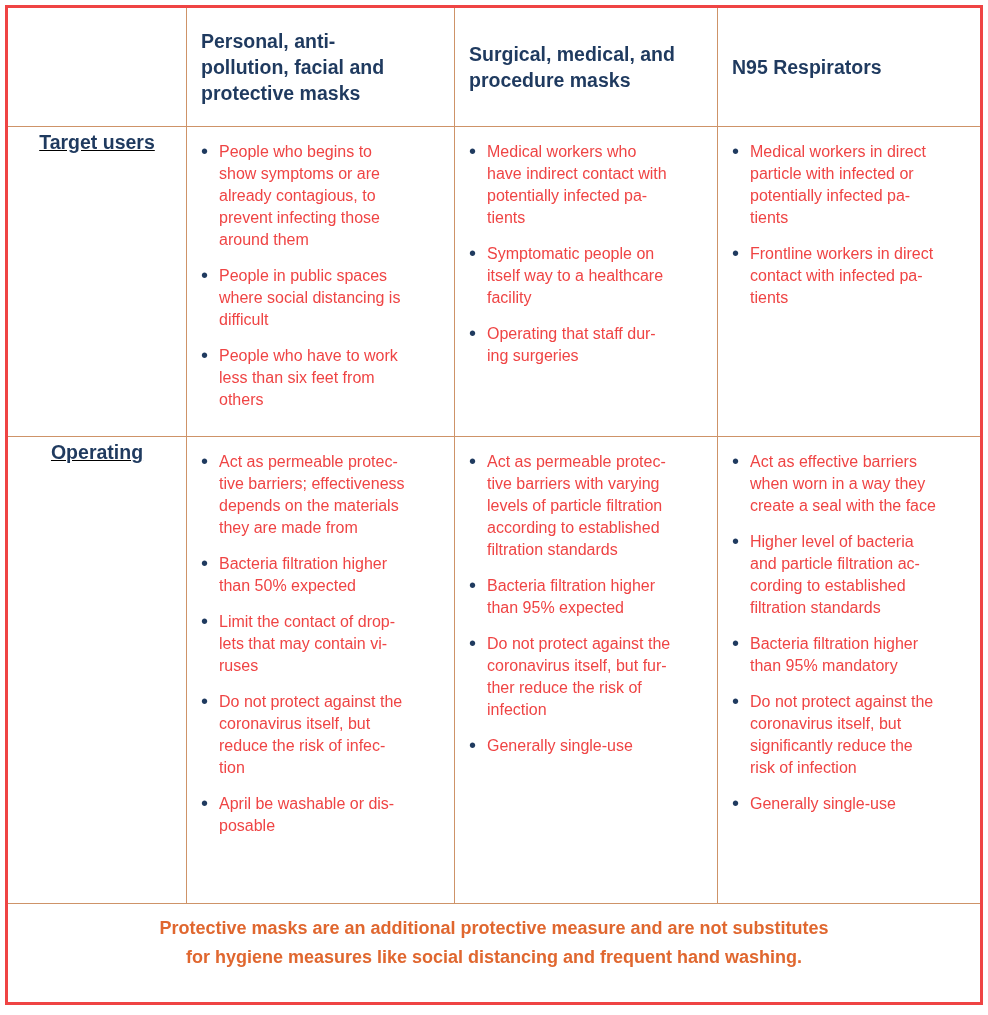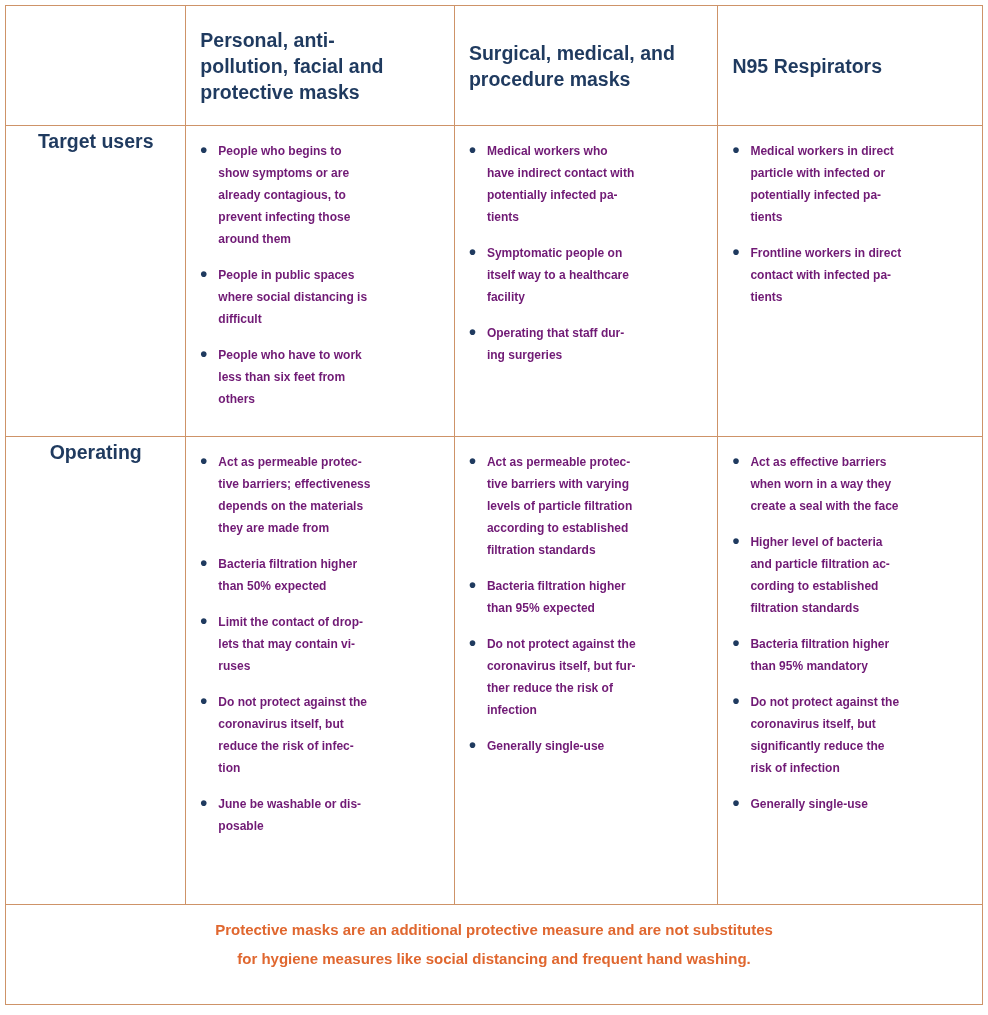--- a/index.html
+++ b/index.html
@@ -22,83 +22,83 @@
     height: 1000px;
     background: #ffffff;
   }
   table.mask-table td {
     border: 1px solid #CE9368;
     box-sizing: border-box;
     vertical-align: top;
     overflow: hidden;
   }
   table.mask-table {
-    border: 1px solid #ef4444;
+    border: 3px solid #ef4444;
   }
   
   tr.header-row td {
     vertical-align: middle;
     padding: 8px 10px 8px 14px;
   }
   .col-header {
     color: #1F3A5F;
     font-weight: bold;
     font-size: 19.5px;
     line-height: 26px;
     white-space: pre-line;
   }
   
   td.row-label-cell {
     vertical-align: middle;
     text-align: center;
     padding: 4px;
+    text-decoration: underline;
   }
   .row-label {
     color: #1F3A5F;
     font-weight: bold;
     font-size: 19.5px;
   }
   
   td.content-cell {
     padding: 14px 8px 4px 12px;
   }
   ul.bullets {
     list-style: none;
     margin: 0;
     padding: 0;
   }
   ul.bullets li {
     position: relative;
     padding-left: 20px;
     margin: 0 0 14px 0;
-    color: #701a75;
-    font-size: 12px;
+    color: #ef4444;
+    font-size: 16px;
     line-height: 22px;
     white-space: pre-line;
-    font-weight: bold;
   }
   ul.bullets li::before {
     content: "\2022";
     position: absolute;
     left: 2px;
     top: -1px;
     color: #1F3A5F;
     font-size: 20px;
     line-height: 22px;
   }
   
   td.footer-cell {
     vertical-align: middle;
     text-align: center;
     padding: 10px 20px;
   }
   .footer-note {
     color: #E0672F;
     font-weight: bold;
-    font-size: 15px;
+    font-size: 18px;
     line-height: 29px;
     white-space: pre-line;
   }
 </style>
 </head>
 <body>
 
 <div class="page">
   <table class="mask-table">
     <colgroup>
@@ -182,21 +182,21 @@
 they are made from</li>
           <li>Bacteria filtration higher
 than 50% expected</li>
           <li>Limit the contact of drop-
 lets that may contain vi-
 ruses</li>
           <li>Do not protect against the
 coronavirus itself, but
 reduce the risk of infec-
 tion</li>
-          <li>June be washable or dis-
+          <li>April be washable or dis-
 posable</li>
         </ul>
       </td>
       <td class="content-cell">
         <ul class="bullets">
           <li>Act as permeable protec-
 tive barriers with varying
 levels of particle filtration
 according to established
 filtration standards</li>

